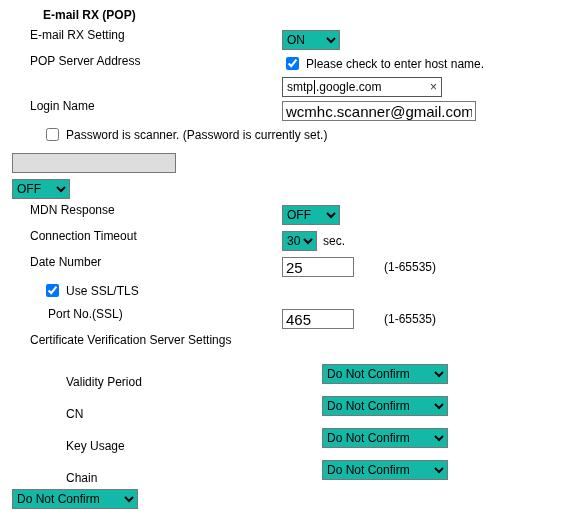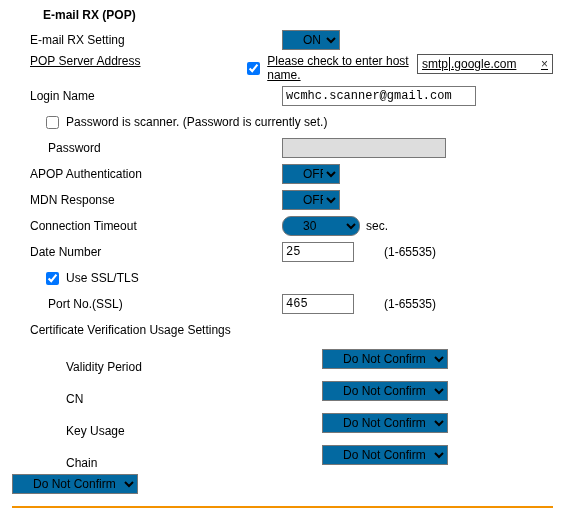--- a/index.html
+++ b/index.html
@@ -12,49 +12,46 @@
     box-sizing: border-box;
     background: #fff;
   }
   .section-title {
     font-weight: bold;
     margin-bottom: 6px;
     margin-left: 31px;
   }
   .row {
     display: flex;
-    align-items: center;
     min-height: 24px;
     margin-bottom: 2px;
   }
   .label-col {
     box-sizing: border-box;
   }
   .lvl1 { padding-left: 18px; width: 270px; }
   .lvl2 { padding-left: 36px; width: 270px; }
   .lvl3 { padding-left: 54px; width: 310px; margin-top: 16px; }
   .ctrl-col {
     display: flex;
     align-items: center;
     gap: 6px;
   }
   select {
     font-size: 12px;
     border: 1px solid #777;
-    background: #0369a1;
+    background: #14b8a6;
     height: 20px;
-    padding-left: 16px;
   }
   input[type="text"], input[type="password"] {
-    font-size: 12px;
+    font-size: 15px;
     border: 1px solid #777;
     height: 18px;
     padding: 0 3px;
     box-sizing: content-box;
-    font-family: Liberation Mono, monospace;
   }
   .chk-row {
     display: flex;
     align-items: center;
     gap: 4px;
   }
   .hint { margin-left: 24px; }
   .divider {
     border: none;
     border-top: 2px solid #f39200;
@@ -94,23 +91,23 @@
 
 <div class="row">
   <div class="label-col lvl1">E-mail RX Setting</div>
   <div class="ctrl-col">
     <select style="width:58px;">
       <option>ON</option>
     </select>
   </div>
 </div>
 
-<div class="row" style="align-items:flex-start;text-decoration:underline;">
+<div class="row" style="align-items:flex-start;">
   <div class="label-col lvl1">POP Server Address</div>
-  <div class="ctrl-col" style="flex-direction:row; align-items:flex-start; gap:4px;">
+  <div class="ctrl-col" style="flex-direction:column; align-items:flex-start; gap:4px;">
     <div class="chk-row">
       <input type="checkbox" checked="" style="">
       <span>Please check to enter host name.</span>
     </div>
     <div class="host-input-wrap">
       <span>smtp</span>
       <span class="cursor-mark"></span>
       <span style="flex:1">.google.com</span>
       <span class="clear-x">×</span>
     </div>
@@ -127,48 +124,46 @@
 <div class="row">
   <div class="label-col" style="padding-left:30px;">
     <div class="chk-row">
       <input type="checkbox" style="">
       <span>Password is scanner.  (Password is currently set.)</span>
     </div>
   </div>
 </div>
 
 <div class="row">
-  <div class="label-col lvl2">Password</div>
   <div class="ctrl-col">
     <input type="password" style="width: 156px; background: rgb(221, 221, 221);">
   </div>
 </div>
 
 <div class="row">
-  <div class="label-col lvl1">APOP Authentication</div>
   <div class="ctrl-col">
     <select style="width:58px;">
       <option>OFF</option>
     </select>
   </div>
 </div>
 
 <div class="row">
   <div class="label-col lvl1">MDN Response</div>
   <div class="ctrl-col">
     <select style="width:58px;">
       <option>OFF</option>
     </select>
   </div>
 </div>
 
 <div class="row">
   <div class="label-col lvl1">Connection Timeout</div>
   <div class="ctrl-col">
-    <select style="width:78px;border-radius:9px;">
+    <select style="width:35px;">
       <option>30</option>
     </select>
     <span>sec.</span>
   </div>
 </div>
 
 <div class="row">
   <div class="label-col lvl1">Date Number</div>
   <div class="ctrl-col">
     <input type="text" style="width: 64px;" value="25">
@@ -187,21 +182,21 @@
 
 <div class="row">
   <div class="label-col lvl2">Port No.(SSL)</div>
   <div class="ctrl-col">
     <input type="text" style="width: 64px;" value="465">
     <span class="hint">(1-65535)</span>
   </div>
 </div>
 
 <div class="row">
-  <div class="label-col lvl1">Certificate Verification Usage Settings</div>
+  <div class="label-col lvl1">Certificate Verification Server Settings</div>
 </div>
 
 <div class="row">
   <div class="label-col lvl3">Validity Period</div>
   <div class="ctrl-col">
     <select style="width:126px;">
       <option>Do Not Confirm</option>
     </select>
   </div>
 </div>

